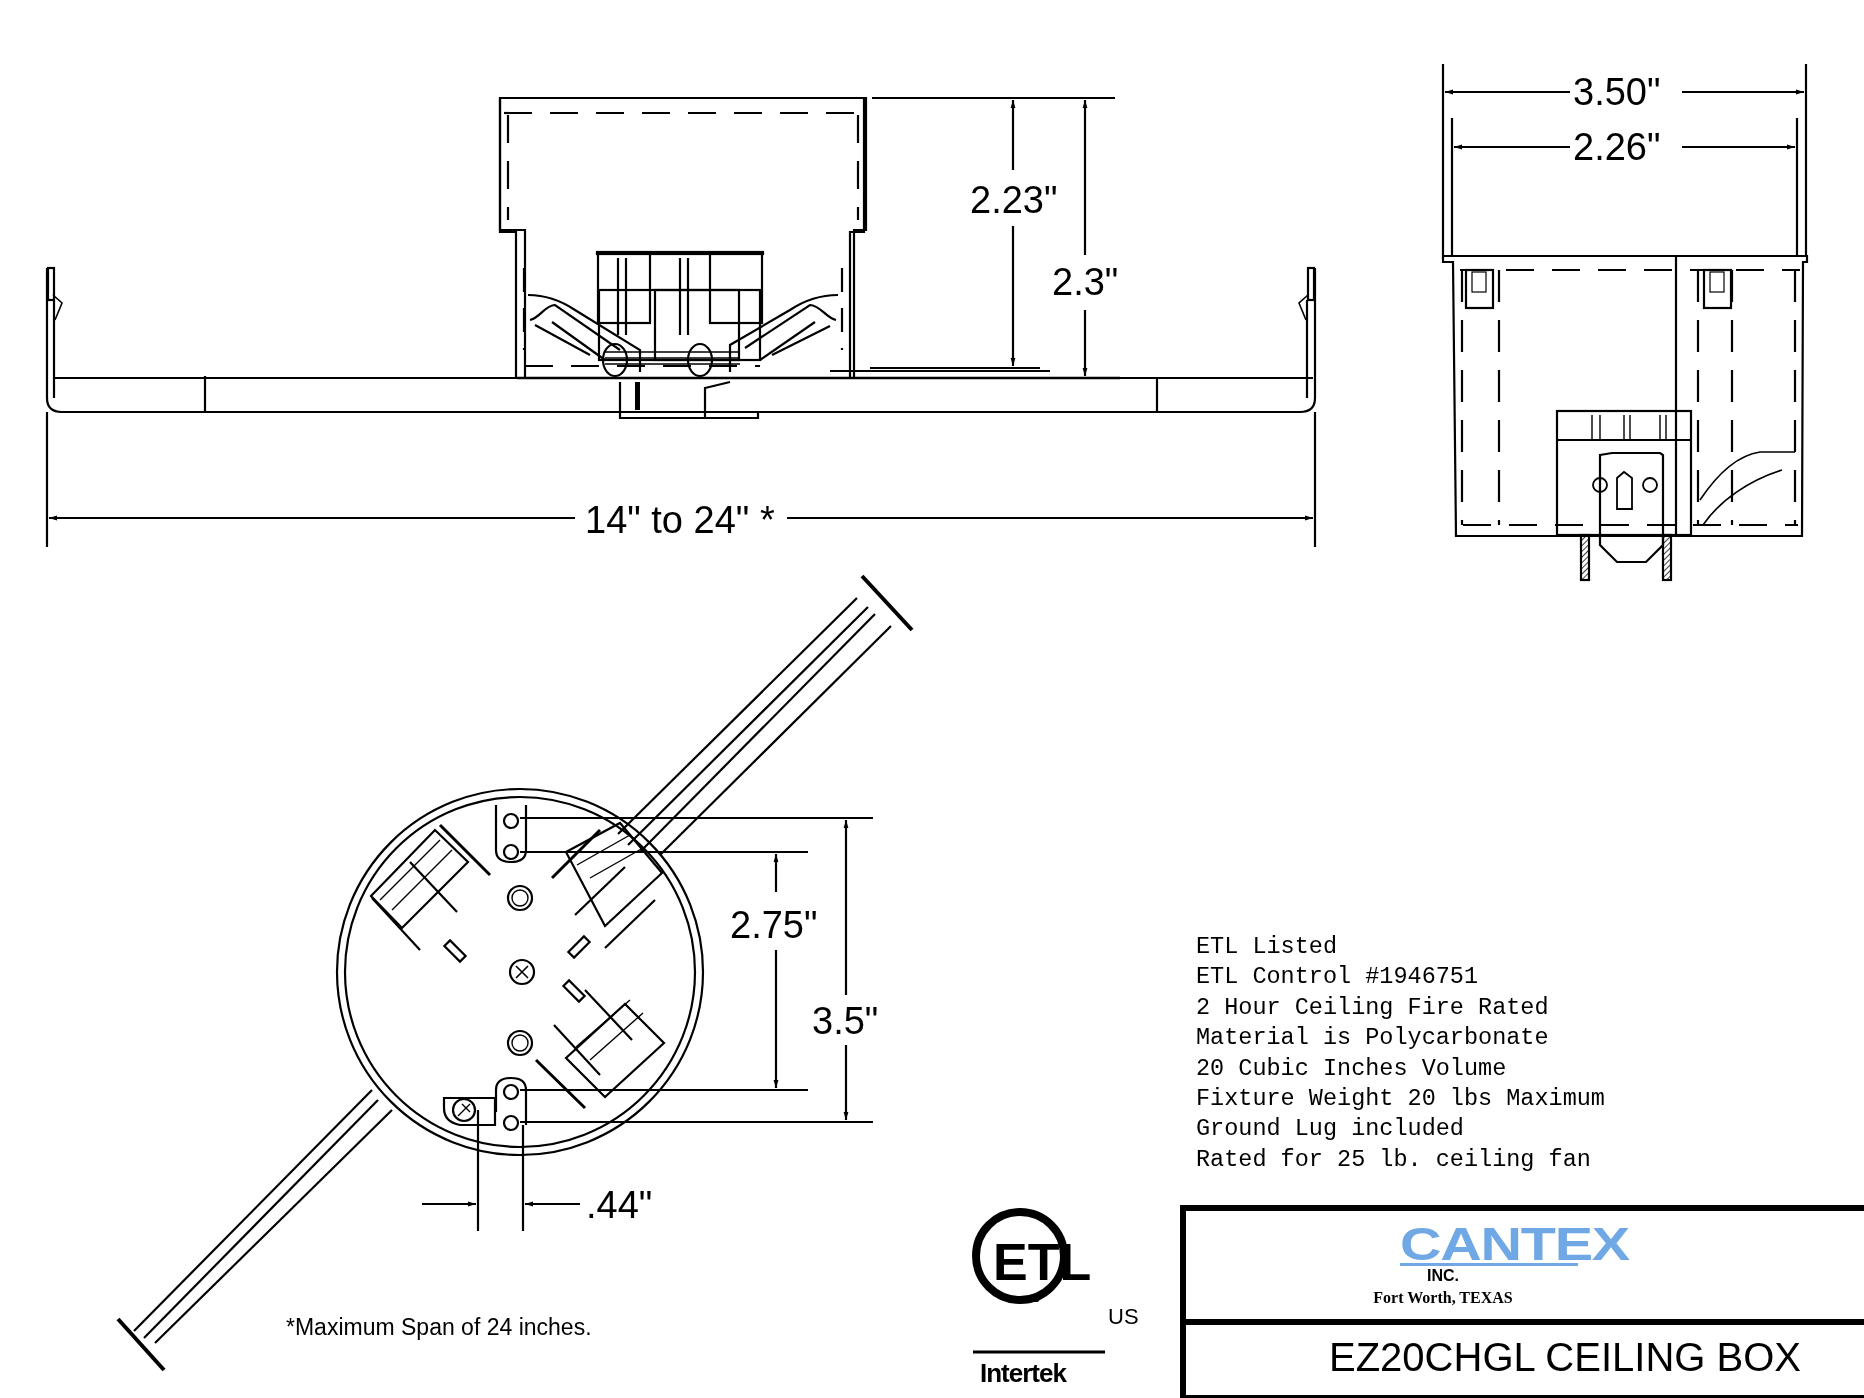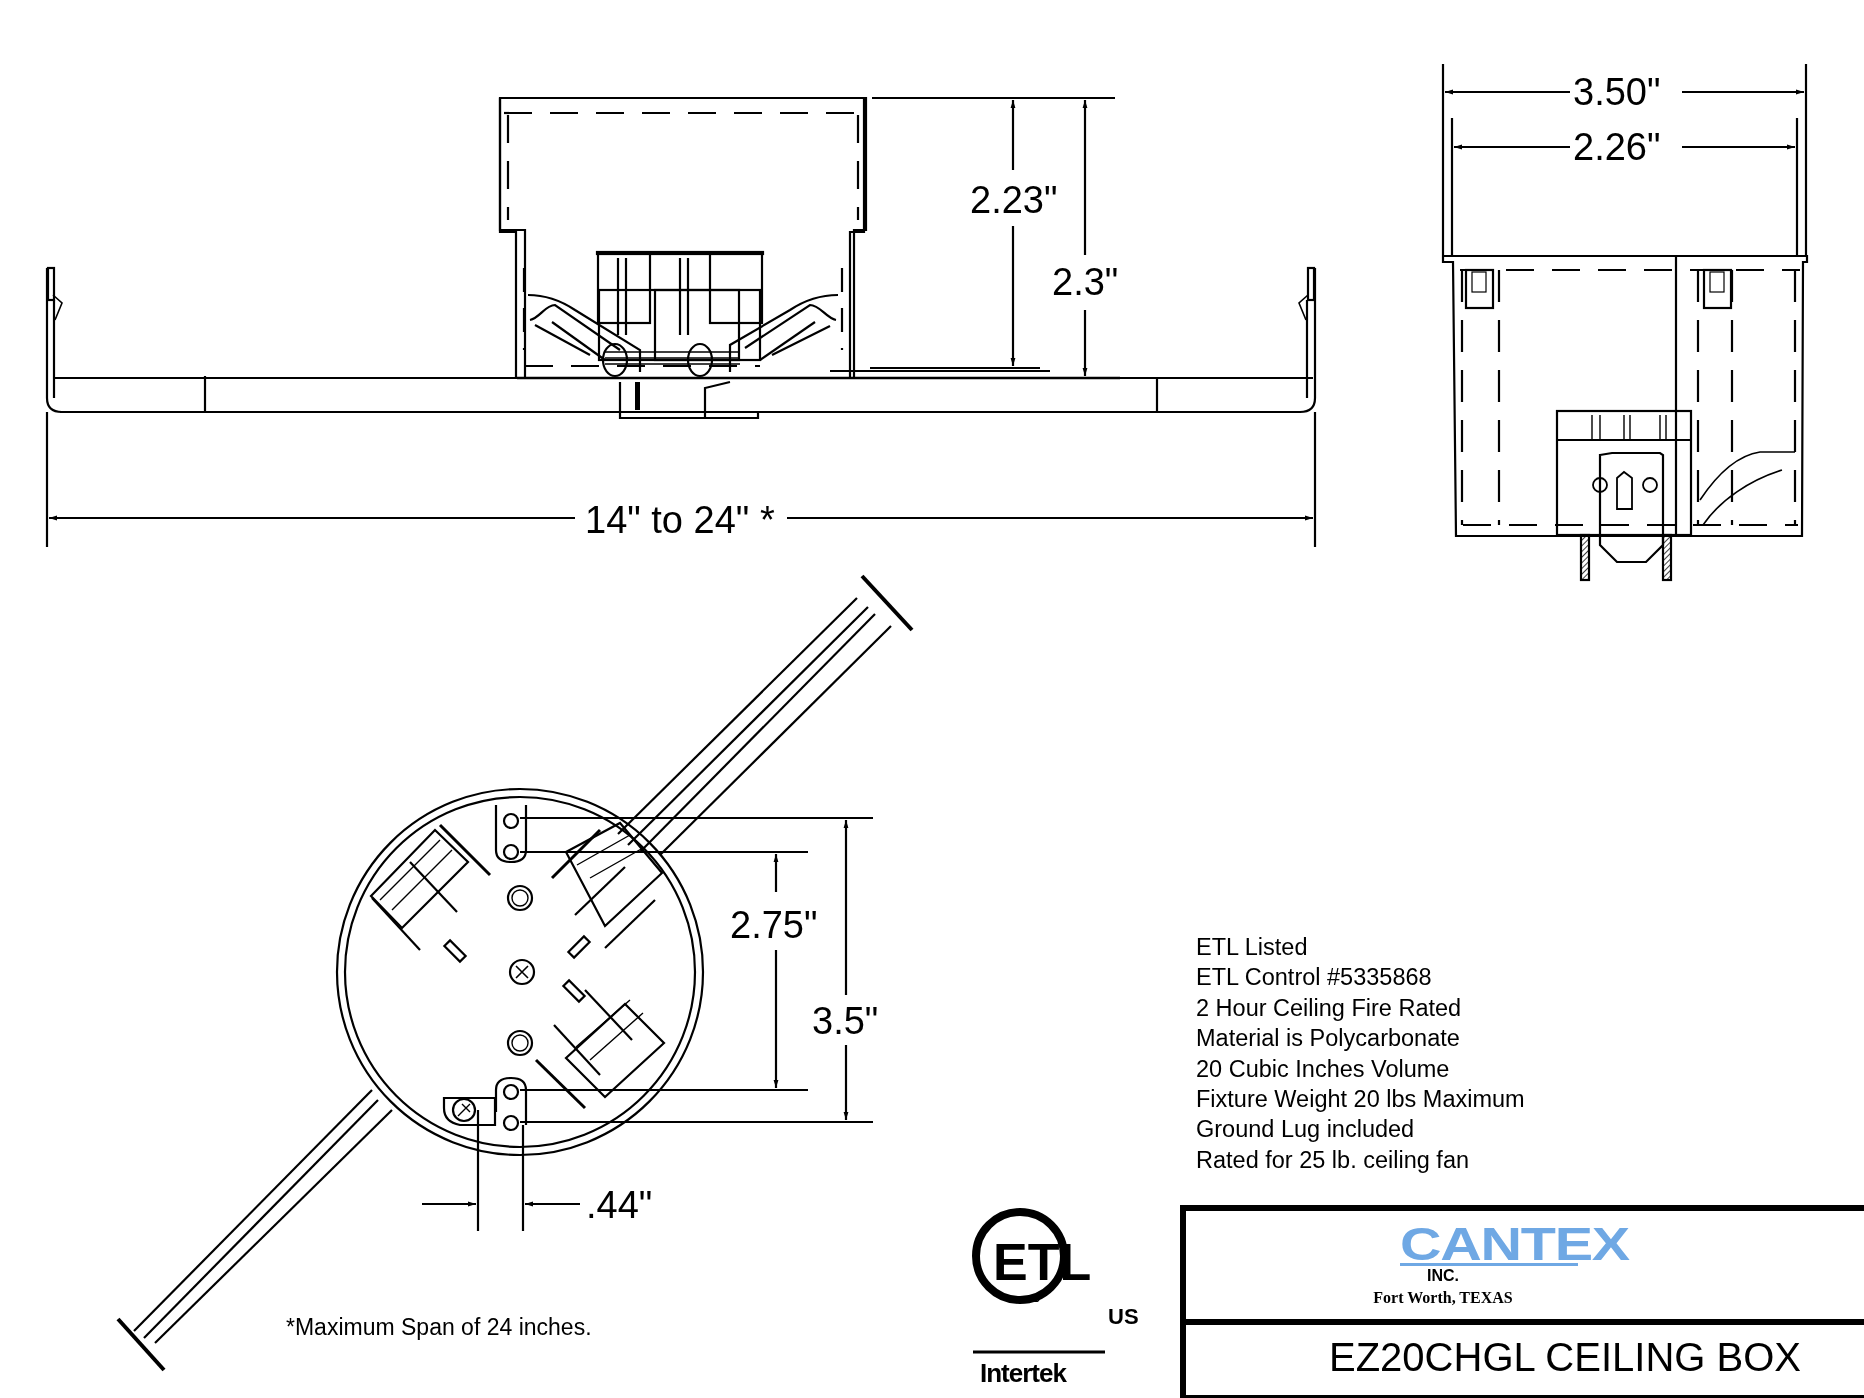--- a/index.html
+++ b/index.html
@@ -1,32 +1,32 @@
 <!DOCTYPE html>
 <html><head>
 <meta charset="utf-8">
 <style>
   html, body { margin:0; padding:0; background:#ffffff; }
   body { width:1864px; height:1398px; position:relative; overflow:hidden; font-family:"Liberation Sans", sans-serif; color:#000; }
   svg.drawing { position:absolute; left:0; top:0; }
   .dimtxt { font-family:"Liberation Sans", sans-serif; font-size:38px; fill:#000; }
   .notes { position:absolute; left:1196px; top:932px; font-size:23.5px; line-height:30.4px; }
-  .notes div { white-space:nowrap; }
+  .notes div { white-space:nowrap;font-family:Liberation Mono, monospace; }
   .footnote { position:absolute; left:286px; top:1314px; font-size:23px; white-space:nowrap; }
   .titleblock { position:absolute; left:1180px; top:1205px; width:700px; height:200px; border:6px solid #000; border-right:none; box-sizing:border-box; }
   .tb-logo { height:108px; border-bottom:6px solid #000; text-align:center; position:relative; }
   .tb-brand { position:absolute; left:214px; top:14px; font-family:"Liberation Sans", sans-serif; font-weight:bold; font-size:46px; letter-spacing:-1px; color:#6fa8e4; transform:scaleX(1.25); transform-origin:left top; line-height:38px; }
   .tb-brand-underline { position:absolute; left:214px; top:52px; width:178px; height:3px; background:#6fa8e4; }
   .tb-inc { position:absolute; left:0; right:0; top:56px; font-weight:bold; font-size:16px; text-align:center; margin-left:-180px; }
   .tb-loc { position:absolute; left:0; right:0; top:78px; font-family:"Liberation Serif", serif; font-weight:bold; font-size:16px; text-align:center; margin-left:-180px; }
   .tb-title { height:70px; border-bottom:6px solid #000; position:relative; }
   .tb-title span { position:absolute; left:106px; top:10px; font-size:40px; white-space:nowrap;margin-left:37px; }
   .etl { position:absolute; left:970px; top:1208px; width:170px; height:190px; }
   .etl .intertek { position:absolute; left:10px; top:150px; font-weight:bold; font-size:26px; letter-spacing:-1px; }
-  .etl .us { position:absolute; left:138px; top:96px; font-weight:bold; font-size:22px; }
+  .etl .us { position:absolute; left:138px; top:96px; font-weight:normal; font-size:22px; }
 </style>
 </head>
 <body>
 
 <svg class="drawing" width="1864" height="1398" viewBox="0 0 1864 1398" xmlns="http://www.w3.org/2000/svg" fill="none" stroke="#000" stroke-width="2.2">
   <defs>
     <marker id="arr" viewBox="0 0 10 10" refX="10" refY="5" markerWidth="12" markerHeight="8" orient="auto-start-reverse" markerUnits="userSpaceOnUse">
       <path d="M0,2 L10,5 L0,8 z" fill="#000" stroke="none"></path>
     </marker>
     <pattern id="hatch" width="4" height="4" patternUnits="userSpaceOnUse" patternTransform="rotate(45)">
@@ -243,21 +243,21 @@
   </g>
 </svg>
 
 <div class="etl">
   <span class="us">US</span>
   <span class="intertek">Intertek</span>
 </div>
 
 <div class="notes">
   <div>ETL Listed</div>
-  <div>ETL Control #5335868</div>
+  <div>ETL Control #1946751</div>
   <div>2 Hour Ceiling Fire Rated</div>
   <div>Material is Polycarbonate</div>
   <div>20 Cubic Inches Volume</div>
   <div>Fixture Weight 20 lbs Maximum</div>
   <div>Ground Lug included</div>
   <div>Rated for 25 lb. ceiling fan</div>
 </div>
 
 <div class="footnote">*Maximum Span of 24 inches.</div>
 

